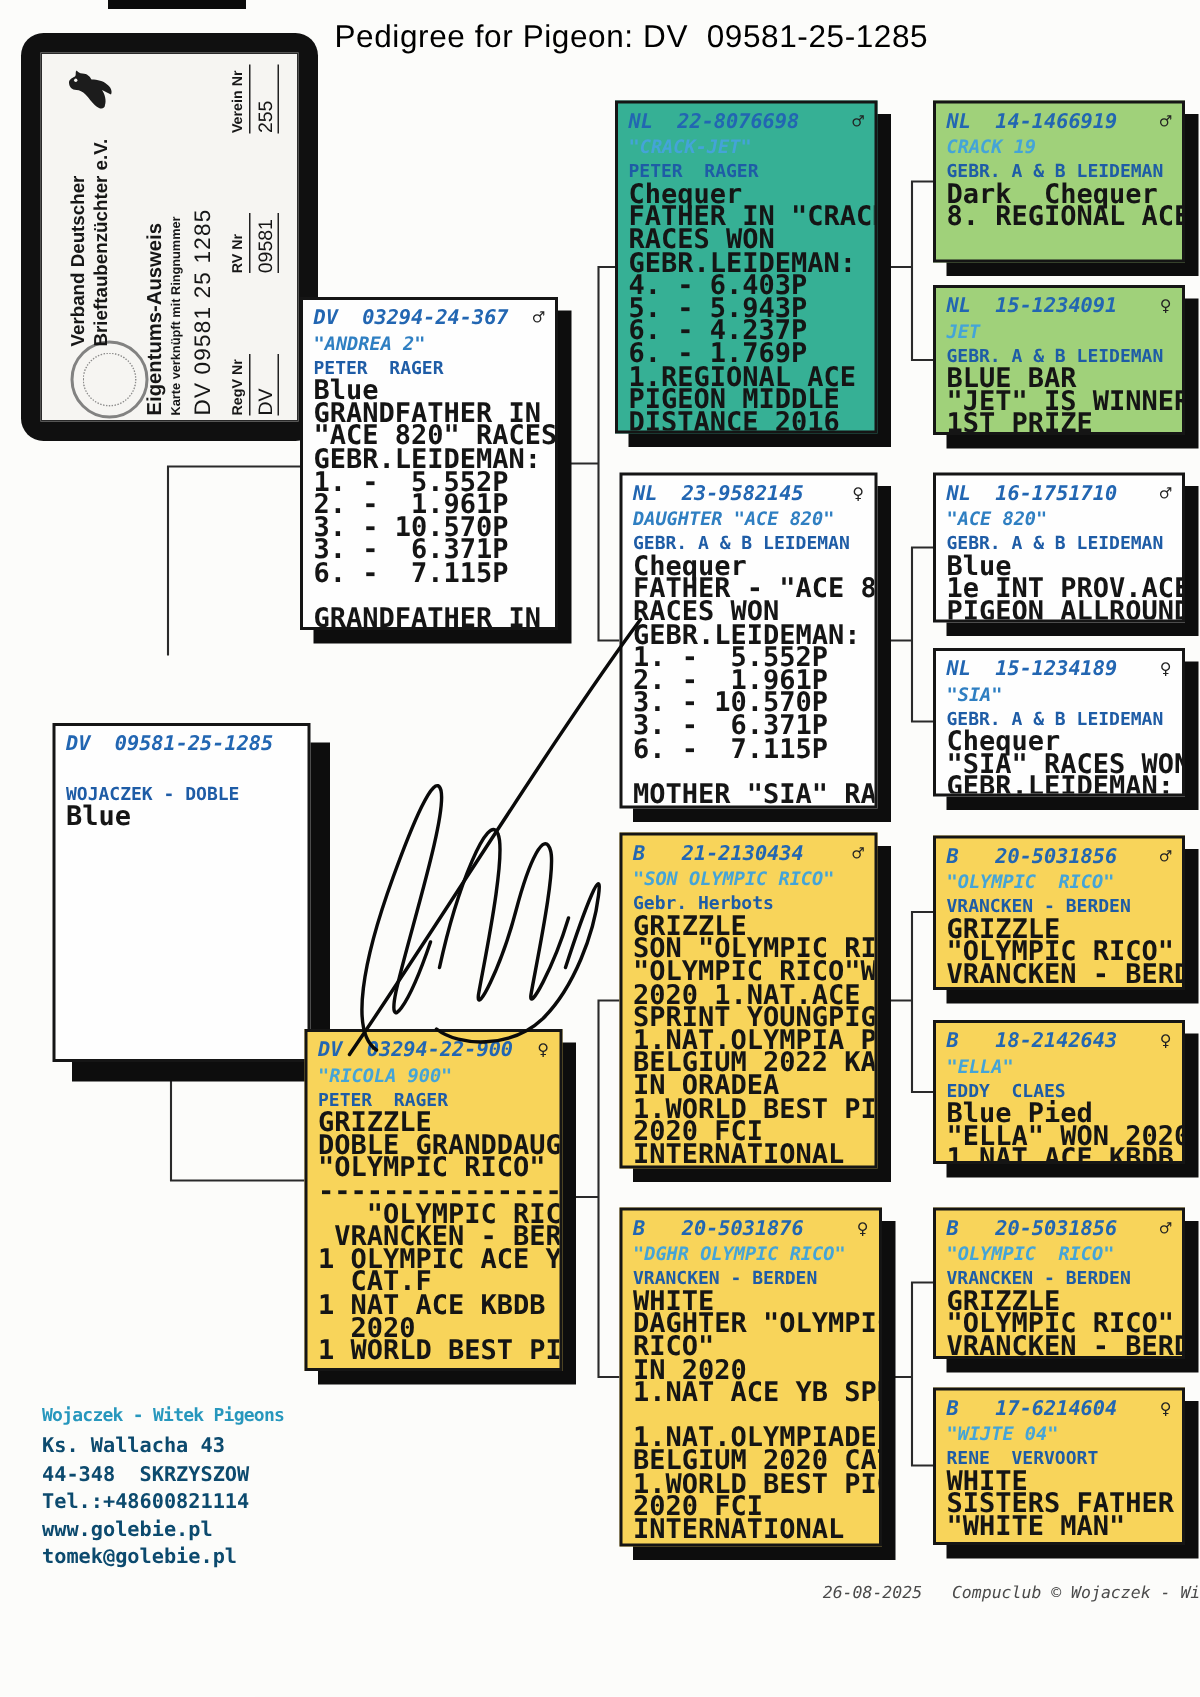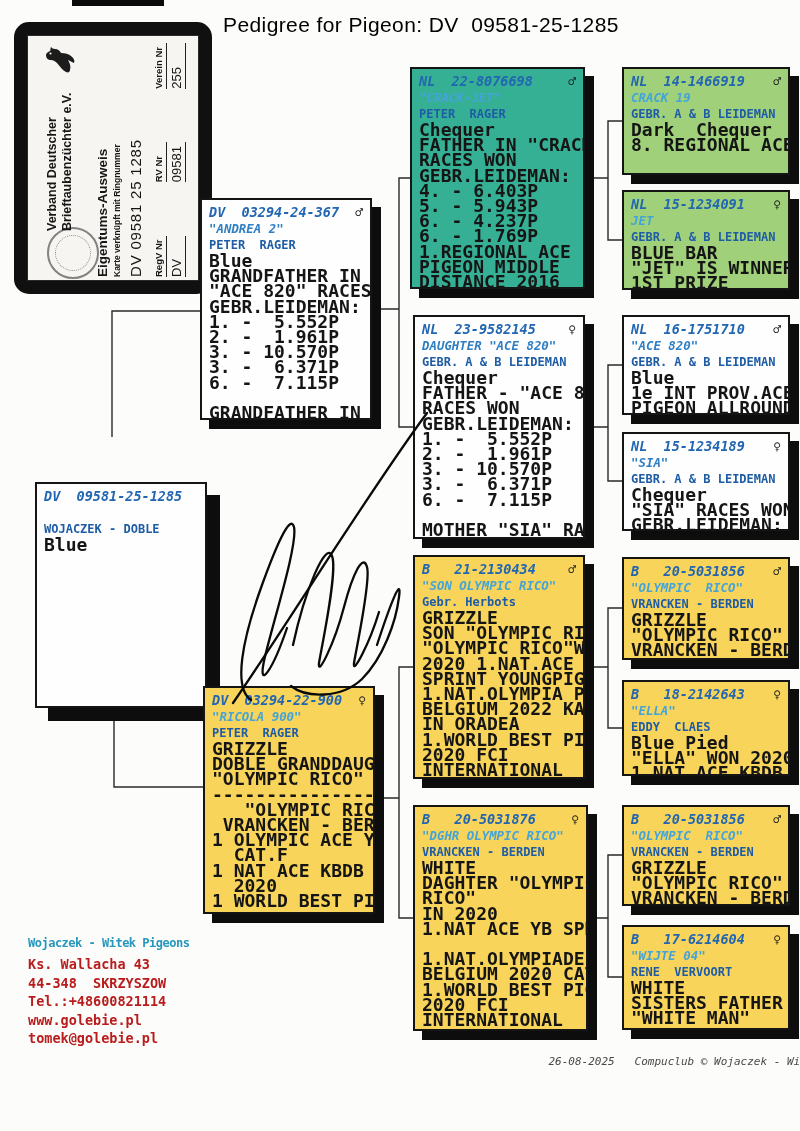--- a/index.html
+++ b/index.html
@@ -46,21 +46,21 @@
   .owner{font-weight:bold;font-size:12px;line-height:16px;color:#1e5ca6;
         white-space:pre;min-height:16px;}
   .pbody{margin:0;font-family:inherit;font-weight:bold;font-size:18px;line-height:15.2px;
         color:#151515;white-space:pre;}
   
   #connectors{position:absolute;left:0;top:0;z-index:1;}
   #signature{position:absolute;left:0;top:0;z-index:5;pointer-events:none;}
   
   .contact{position:absolute;left:28px;top:931px;}
   .contact-name{font-size:12px;font-weight:bold;letter-spacing:-.5px;color:#2797bd;line-height:24px;}
-  .contact-line{font-size:13.5px;font-weight:bold;color:#b91c1c;line-height:18.5px;white-space:pre;}
+  .contact-line{font-size:13.5px;font-weight:bold;color:#0c4a6e;line-height:18.5px;white-space:pre;}
   
   .footer{position:absolute;left:522px;top:1042px;font-size:11px;font-style:italic;color:#4a4a4a;white-space:pre;}
 </style>
 </head>
 <body>
 
 <div id="page">
 
   <div class="artifact-bar"></div>
 

